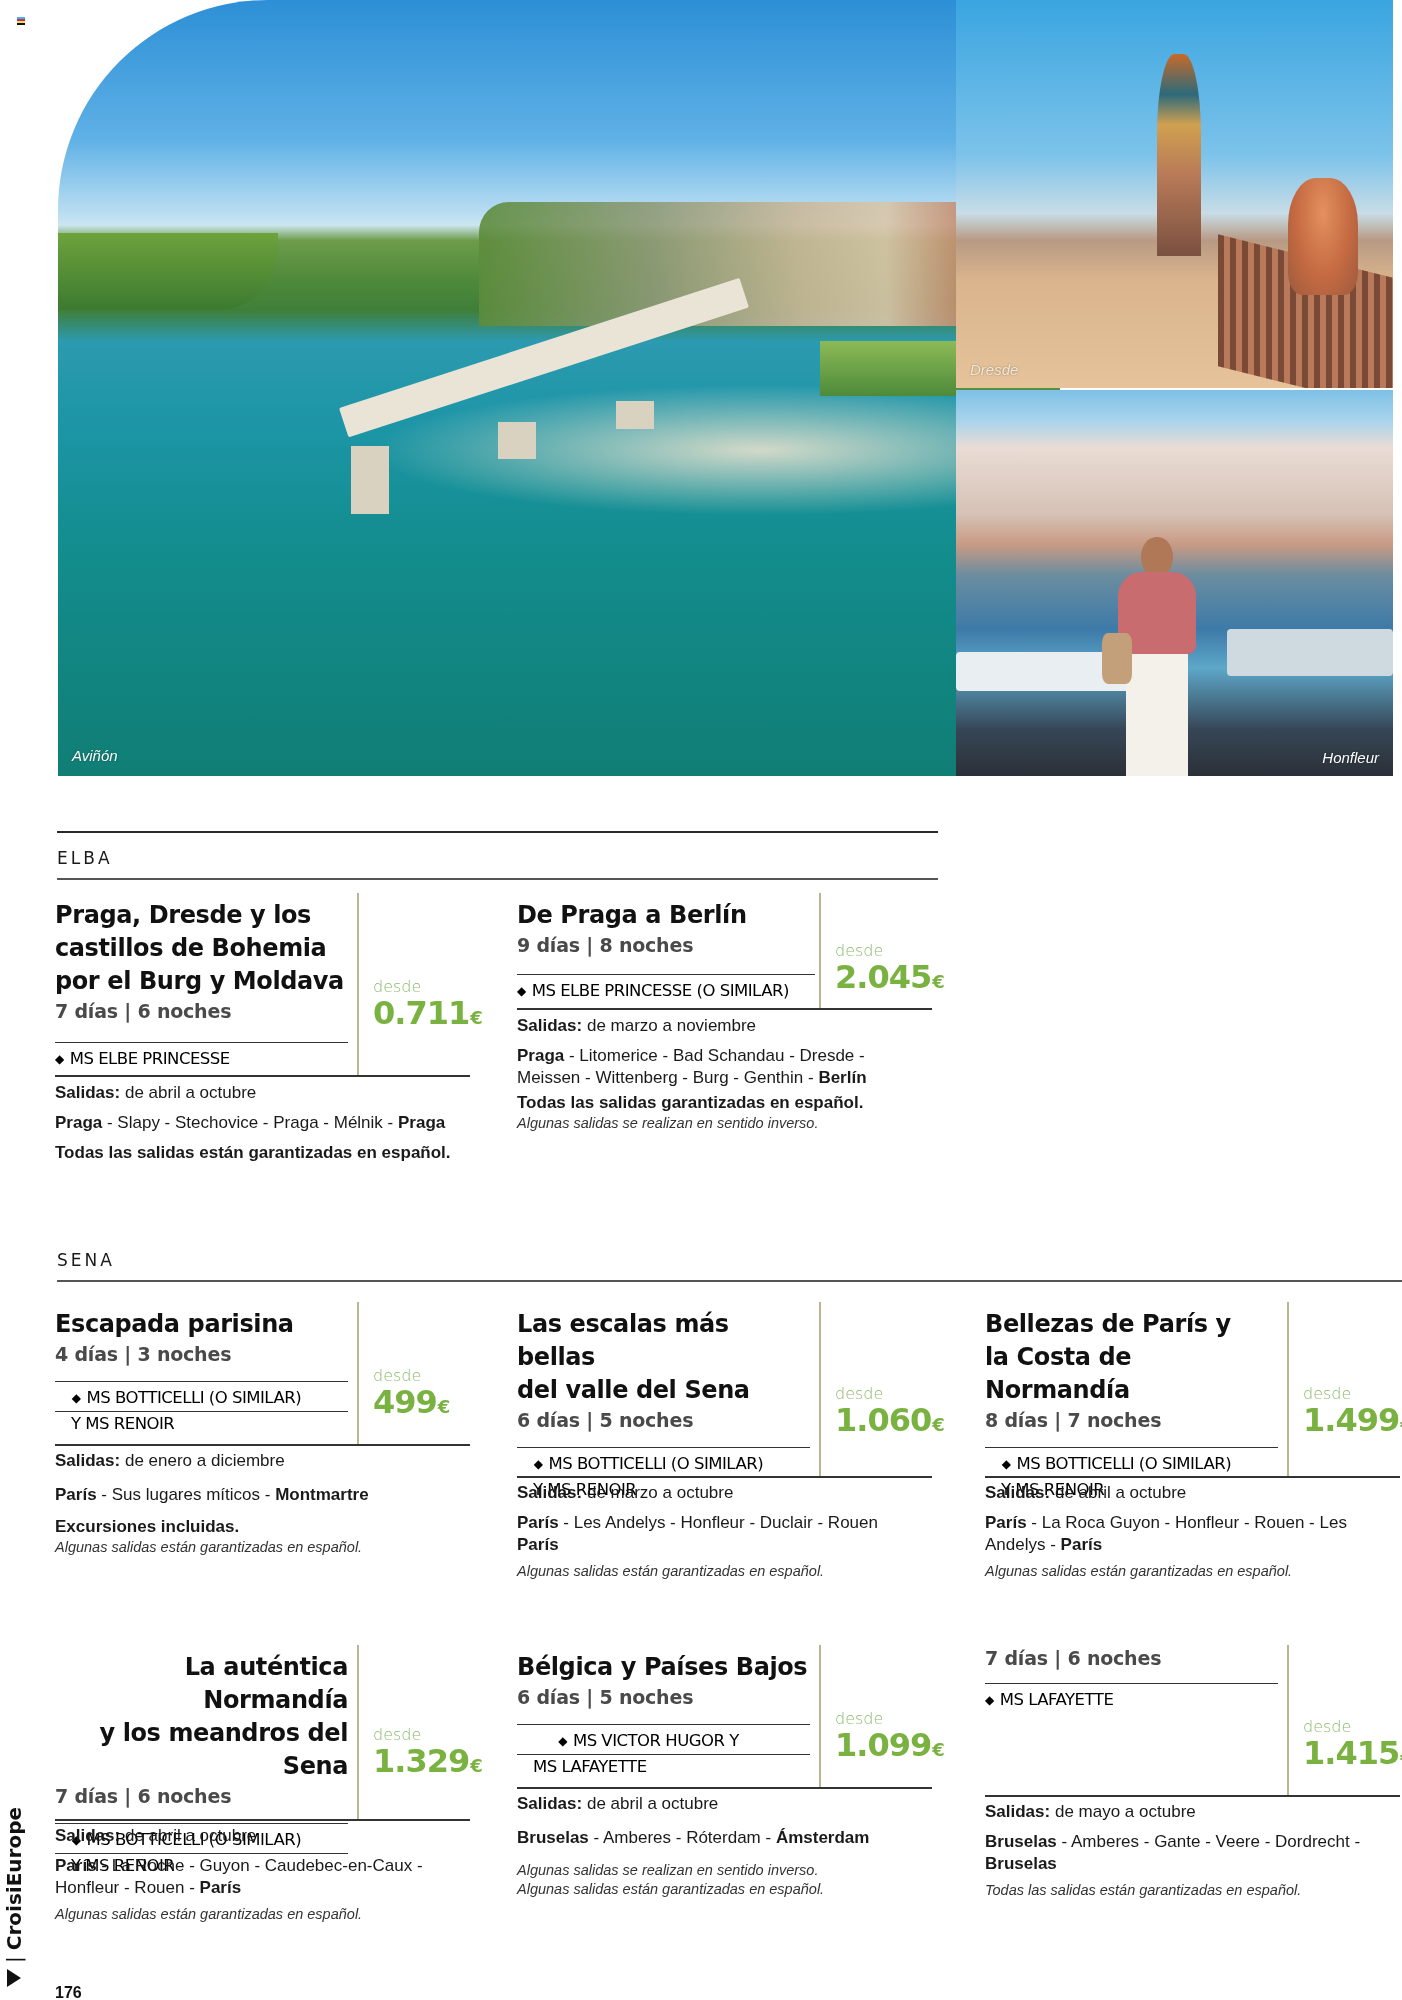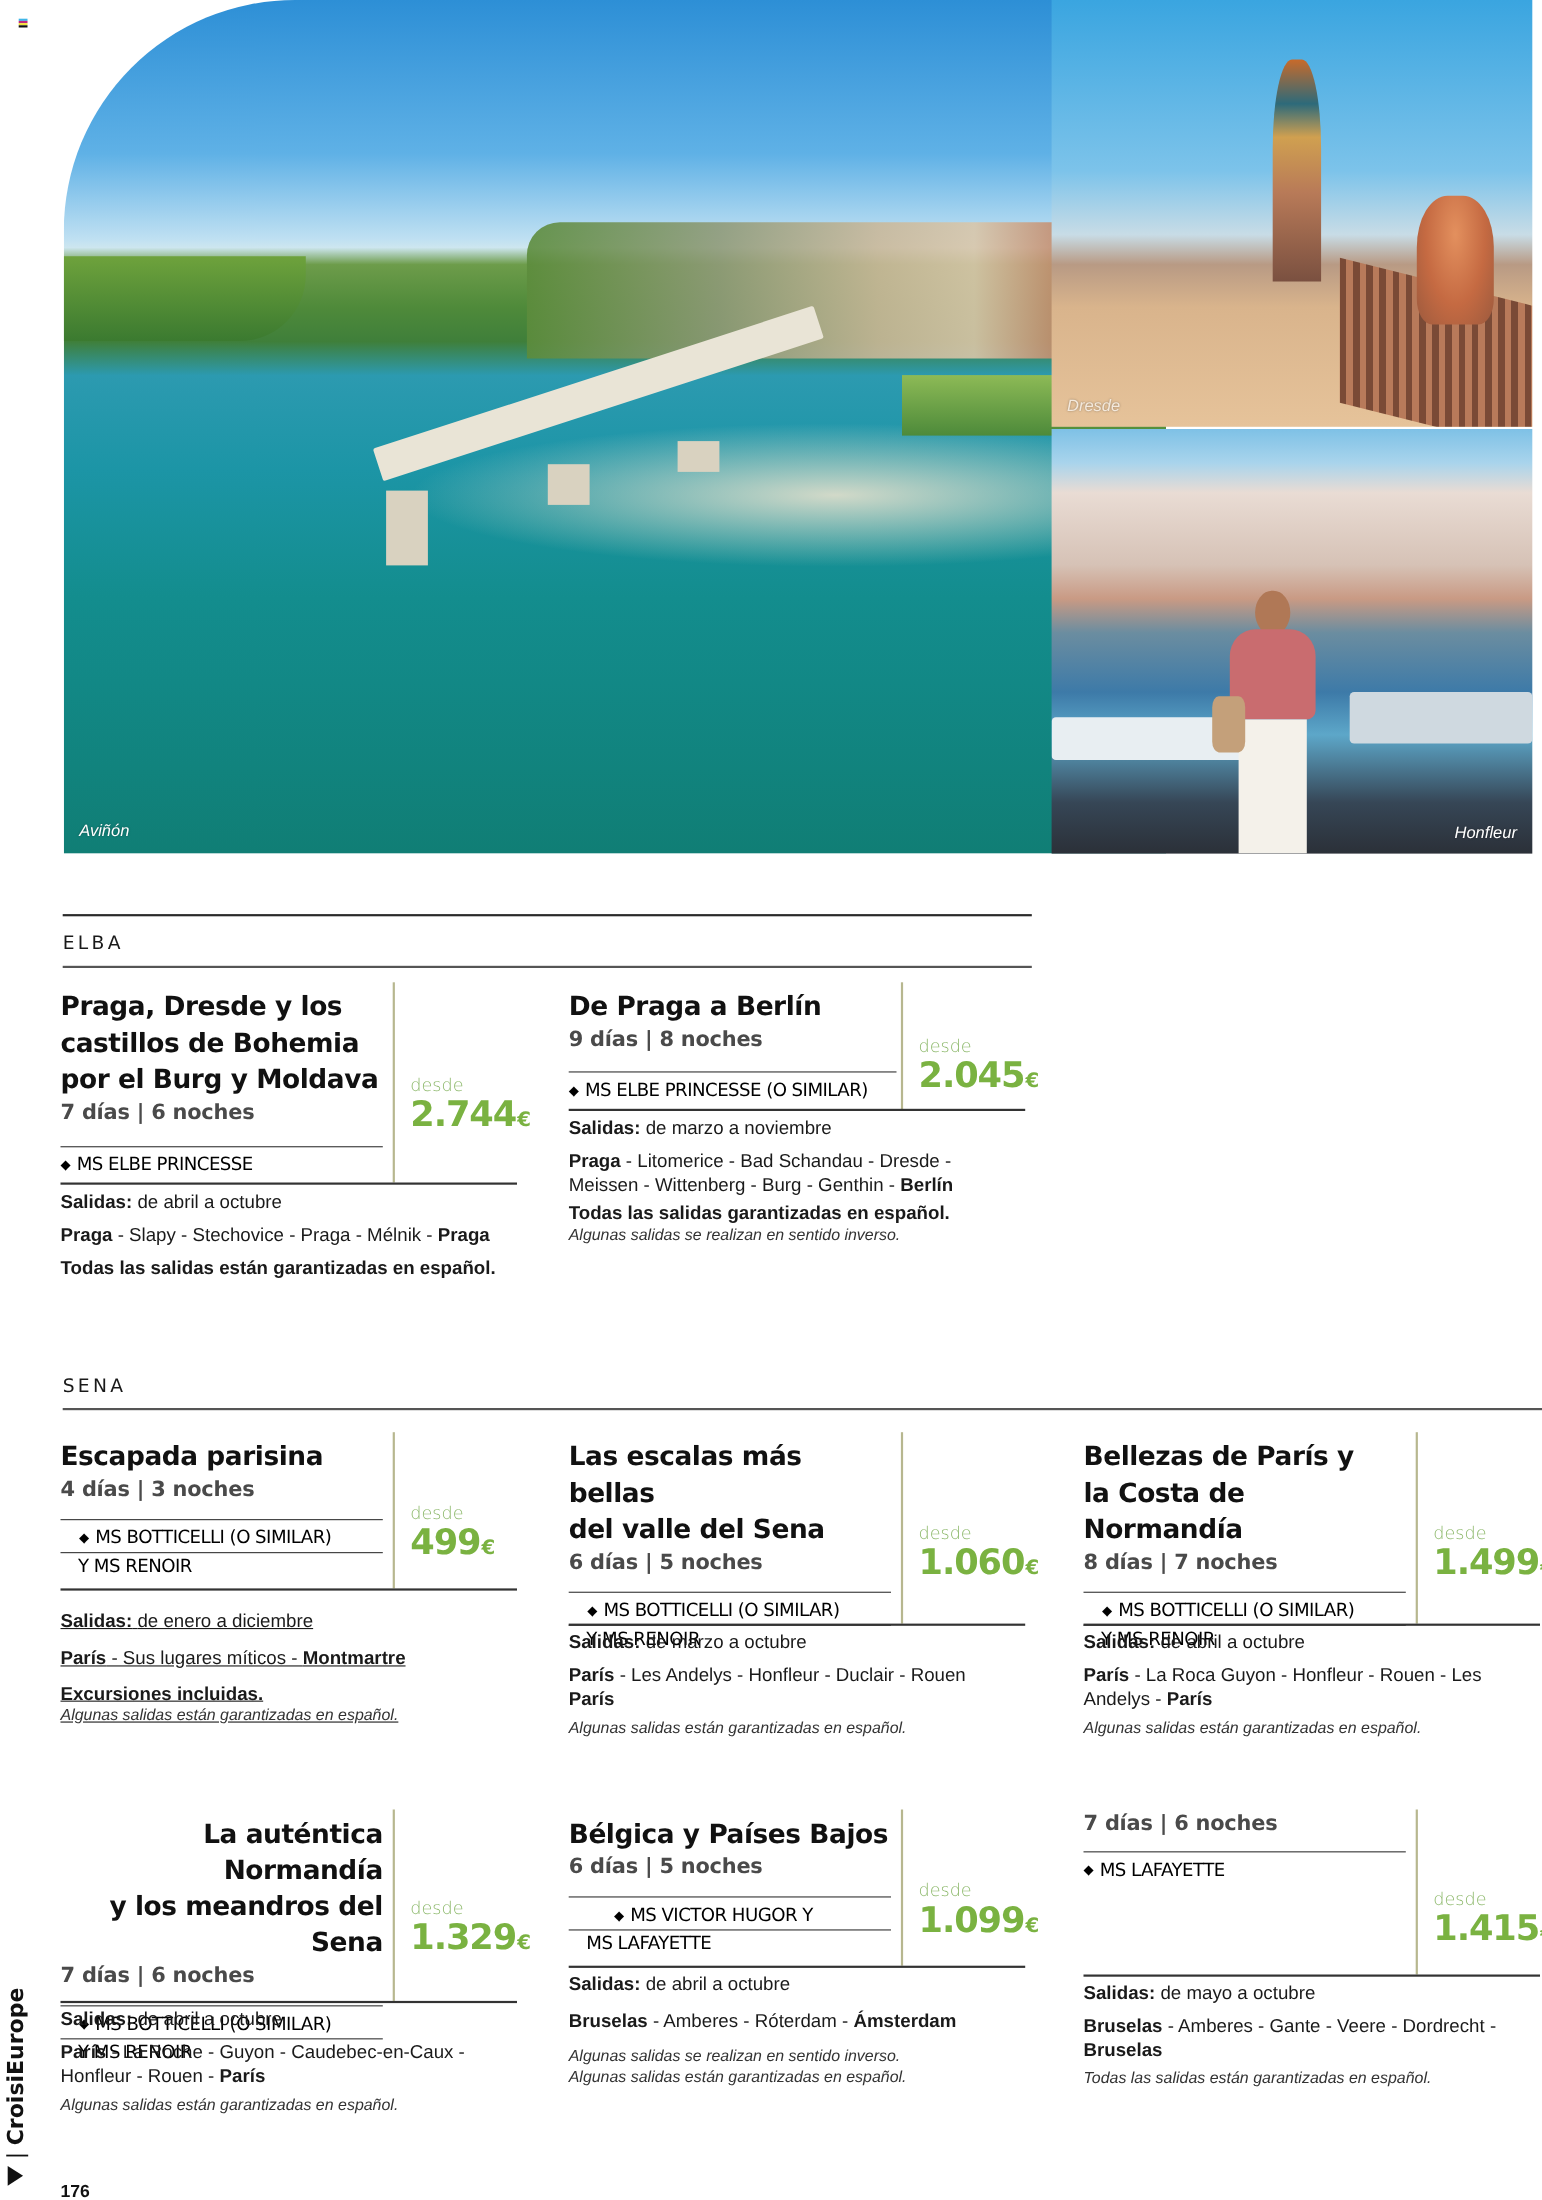--- a/index.html
+++ b/index.html
@@ -135,21 +135,21 @@
       <div>castillos de Bohemia</div>
       <div>por el Burg y Moldava</div>
     </div>
     <div class="duration">7 días | 6 noches</div>
     <div class="ship" style="margin-top:18px;">
       <span class="bullet">◆</span><span>MS ELBE PRINCESSE</span>
     </div>
   </div>
   <div class="price" style="top:84px;">
     <div class="desde">desde</div>
-    <div class="amount"><span>2.744</span><span class="eur">€</span></div>
+    <div class="amount"><span>0.711</span><span class="eur">€</span></div>
   </div>
   <div class="hrule" style="top:182px;"></div>
   <div class="body" style="top:189px;">
     <p><b>Salidas:</b> <span>de abril a octubre</span></p>
     <p><b>Praga</b><span> - Slapy - Stechovice - Praga - Mélnik - </span><b>Praga</b></p>
     <p class="strong">Todas las salidas están garantizadas en español.</p>
   </div>
 </div>
 
 <div class="card" style="left:517px; top:893px;">
@@ -189,21 +189,21 @@
     <div class="ship multi" style="margin-top:14px;">
       <span class="line1"><span class="bullet">◆</span><span>MS BOTTICELLI (O SIMILAR)</span></span>
       <span class="line2">Y MS RENOIR</span>
     </div>
   </div>
   <div class="price" style="top:64px;">
     <div class="desde">desde</div>
     <div class="amount"><span>499</span><span class="eur">€</span></div>
   </div>
   <div class="hrule" style="top:142px;"></div>
-  <div class="body" style="top:161px;text-decoration:underline;">
+  <div class="body" style="top:148px;">
     <p style="margin-bottom:12px;"><b>Salidas:</b> <span>de enero a diciembre</span></p>
     <p style="margin-bottom:10px;"><b>París</b><span> - Sus lugares míticos - </span><b>Montmartre</b></p>
     <p class="strong">Excursiones incluidas.</p>
     <p class="note">Algunas salidas están garantizadas en español.</p>
   </div>
 </div>
 
 <div class="card" style="left:517px; top:1302px;">
   <div class="vdiv" style="height:174px;"></div>
   <div class="left">

